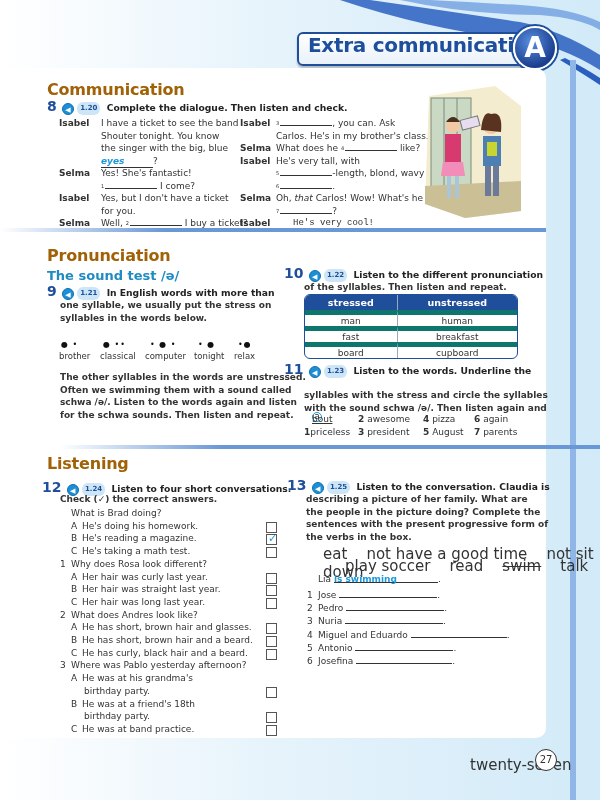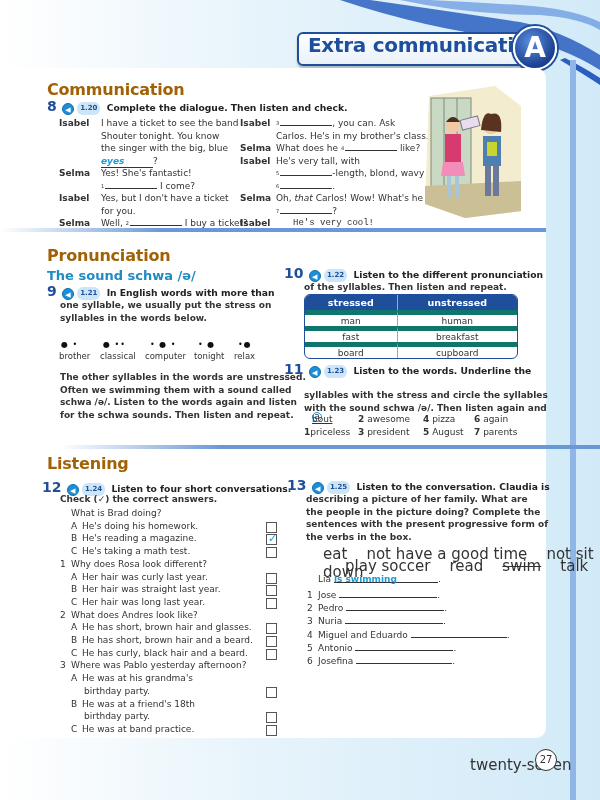--- a/index.html
+++ b/index.html
@@ -176,21 +176,21 @@
   <rect x="36" y="32" width="18" height="10" fill="#e7dcf0" stroke="#777" transform="rotate(-15 45 37)"></rect>
   <circle cx="66" cy="40" r="8" fill="#f1c9a5"></circle>
   <path d="M56 44 Q58 24 66 28 Q78 24 76 46" fill="#5a3320"></path>
   <rect x="58" y="50" width="18" height="30" fill="#4d7fb3"></rect>
   <rect x="62" y="56" width="10" height="14" fill="#c8d430"></rect>
   <rect x="60" y="80" width="6" height="30" fill="#6b7a9a"></rect>
   <rect x="68" y="80" width="6" height="30" fill="#6b7a9a"></rect>
 </svg>
 
 <div class="section-title" style="left:47px;top:246px;">Pronunciation</div>
-<div class="subsection-title" style="left:47px;top:268px;">The sound schwa /ə/</div>
+<div class="subsection-title" style="left:47px;top:268px;">The sound test /ə/</div>
 
 <div class="ex-head" style="left:47px;top:285px;">
   <span class="ex-num">9</span>
   <span class="audio">◀</span>
   <span class="track">1.21</span>
   <span>In English words with more than</span>
 </div>
 <div class="bold-par" style="left:60px;top:299px;">
   <div>one syllable, we usually put the stress on</div>
   <div>syllables in the words below.</div>

